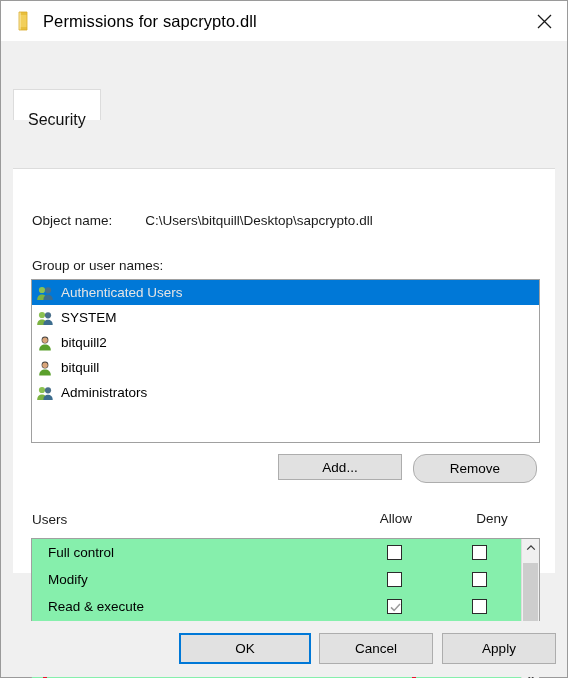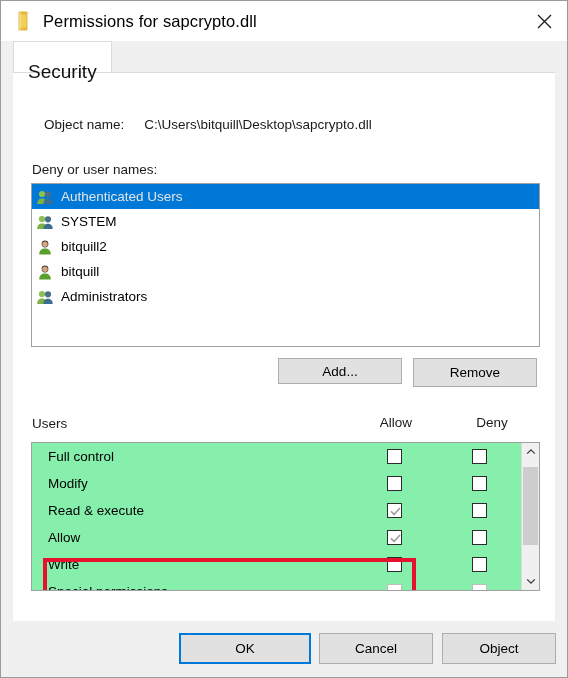--- a/index.html
+++ b/index.html
@@ -21,20 +21,21 @@
   .window {
     position: absolute;
     left: 0; top: 0;
     width: 568px;
     height: 678px;
     background: #f0f0f0;
     border: 1px solid #9a9a9a;
     box-sizing: border-box;
     display: flex;
     flex-direction: column;
+    gap: 48px;
   }
 
   
   .titlebar {
     height: 40px;
     background: #ffffff;
     display: flex;
     align-items: center;
     flex: 0 0 auto;
     position: relative;
@@ -75,21 +76,21 @@
     display: flex;
     align-items: flex-end;
   }
   .tab {
     background: #ffffff;
     border: 1px solid #dcdcdc;
     border-bottom: none;
     height: 30px;
     line-height: 29px;
     padding: 15px 14px;
-    font-size: 19px;
+    font-size: 16px;
     color: #111;
     position: relative;
     z-index: 2;
     box-sizing: border-box;
     cursor: default;
   }
 
   
   .tabbody {
     flex: 1 1 auto;
@@ -106,24 +107,24 @@
   }
 
   
   .objectname-row {
     position: absolute;
     left: 19px;
     top: 44px;
     font-size: 13.5px;
     white-space: nowrap;
   }
-  .objectname-label { display: inline-block; margin-left: 12px; }
+  .objectname-label { display: inline-block; }
   .objectname-value {
     display: inline-block;
-    margin-left: 20px;
+    margin-left: 33px;
   }
 
   
   .group-label {
     position: absolute;
     left: 19px;
     top: 89px;
     font-size: 13.5px;
   }
 
@@ -178,20 +179,21 @@
     top: 285px;
     width: 124px;
     height: 26px;
   }
   .btn-remove {
     position: absolute;
     left: 400px;
     top: 285px;
     width: 124px;
     height: 29px;
+    border-radius: 13px;
   }
 
   
   .perm-label {
     position: absolute;
     left: 19px;
     top: 325px;
     width: 240px;
     font-size: 13.5px;
     line-height: 17px;
@@ -364,21 +366,21 @@
     <div class="tab">Security</div>
   </div>
 
   <div class="tabbody">
     <div class="pane">
 
       <div class="objectname-row">
         <span class="objectname-label">Object name:</span><span class="objectname-value">C:\Users\bitquill\Desktop\sapcrypto.dll</span>
       </div>
 
-      <div class="group-label">Deny or user names:</div>
+      <div class="group-label">Group or user names:</div>
 
       <div class="userlist">
 
         <div class="user-item selected">
           <span class="user-icon">
             <svg width="18" height="18" viewBox="0 0 18 18">
               <circle cx="6" cy="6" r="3.1" fill="#8cc152"></circle>
               <path d="M1.2 16 C1.2 12.3 3.4 10.6 6 10.6 C8.6 10.6 10.8 12.3 10.8 16 Z" fill="#7cb342"></path>
               <circle cx="12" cy="6.3" r="3.1" fill="#4a6f8a"></circle>
               <path d="M7.4 16 C7.4 12.4 9.5 10.8 12 10.8 C14.5 10.8 16.7 12.4 16.7 16 Z" fill="#3d6d8e"></path>
@@ -534,16 +536,16 @@
 
         <div class="redbox"></div>
       </div>
 
     </div>
   </div>
 
   <div class="footer">
     <button class="btn btn-cancel">Cancel</button>
     <button class="btn btn-ok">OK</button>
-    <button class="btn btn-apply">Object</button>
+    <button class="btn btn-apply">Apply</button>
   </div>
 
 </div>
 
 </body></html>

